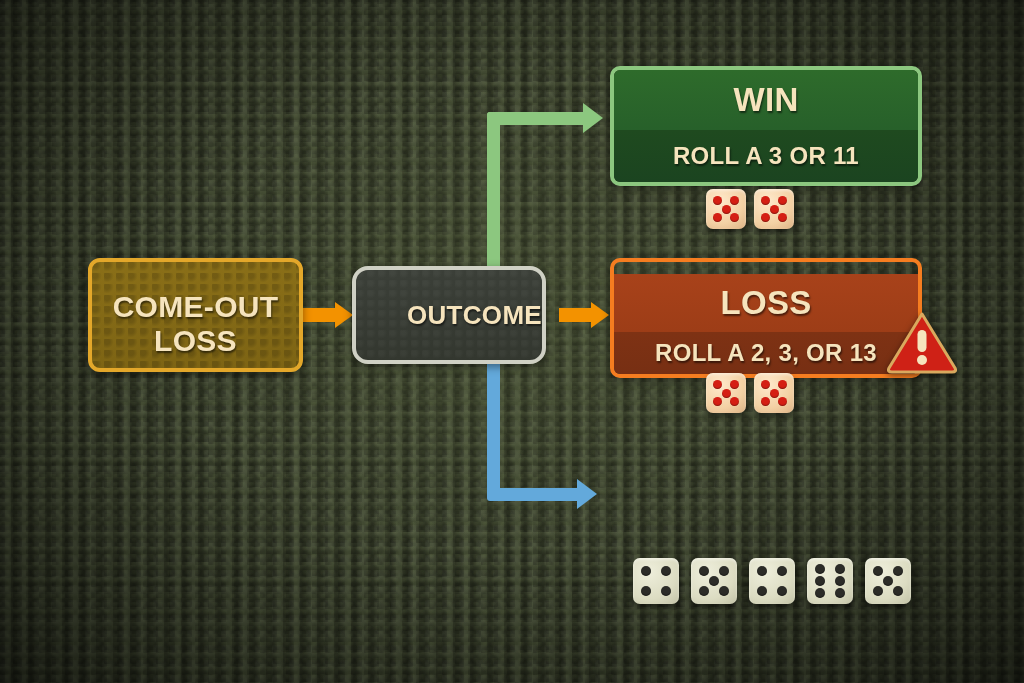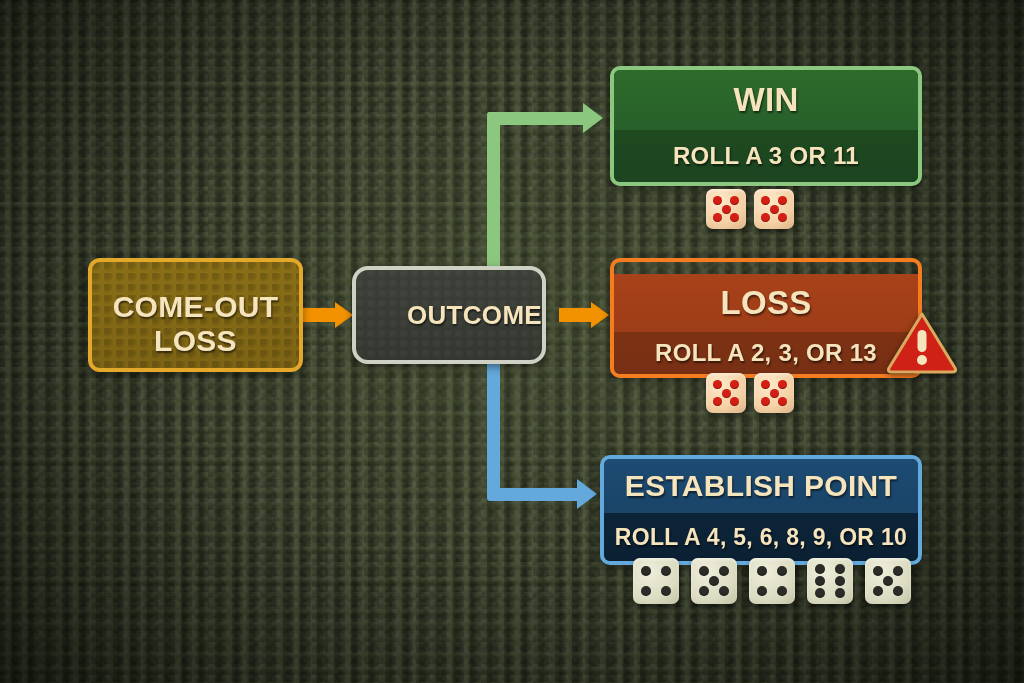--- a/index.html
+++ b/index.html
@@ -184,24 +184,20 @@
   <div class="node" id="win">
     <div class="title">WIN</div>
     <div class="sub">ROLL A 3 OR 11</div>
   </div>
 
   <div class="node" id="loss">
     <div class="title">LOSS</div>
     <div class="sub">ROLL A 2, 3, OR 13</div>
   </div>
 
-  <div class="node" id="point">
-    <div class="title">ESTABLISH POINT</div>
-    <div class="sub">ROLL A 4, 5, 6, 8, 9, OR 10</div>
-  </div>
 
   <div id="warn">
     <svg viewBox="0 0 72 64">
       <path d="M36 4 L69 58 Q71 62 66 62 L6 62 Q1 62 3 58 Z" fill="#cf2116" stroke="#d9a95e" stroke-width="3" stroke-linejoin="round"></path>
       <rect x="31.5" y="20" width="9" height="22" rx="4.5" fill="#f6e4bd"></rect>
       <circle cx="36" cy="50" r="5" fill="#f6e4bd"></circle>
     </svg>
   </div>
 
   <div class="dice-row" id="dice-win" style="left:706px; top:189px; gap:8px;">

